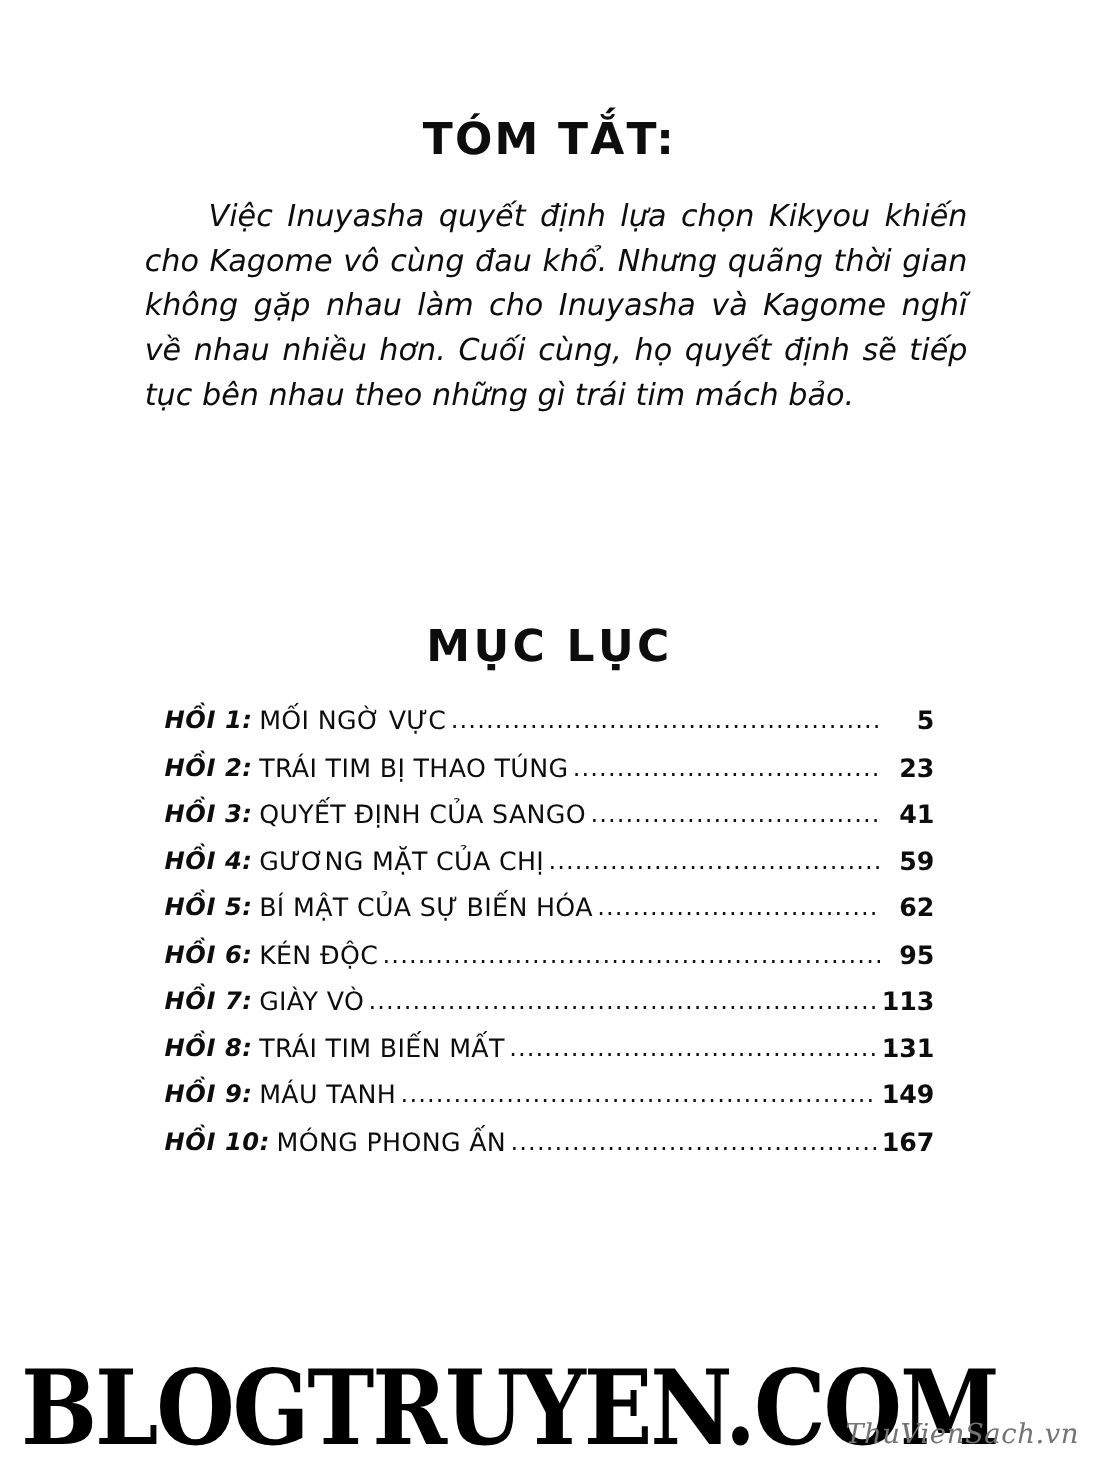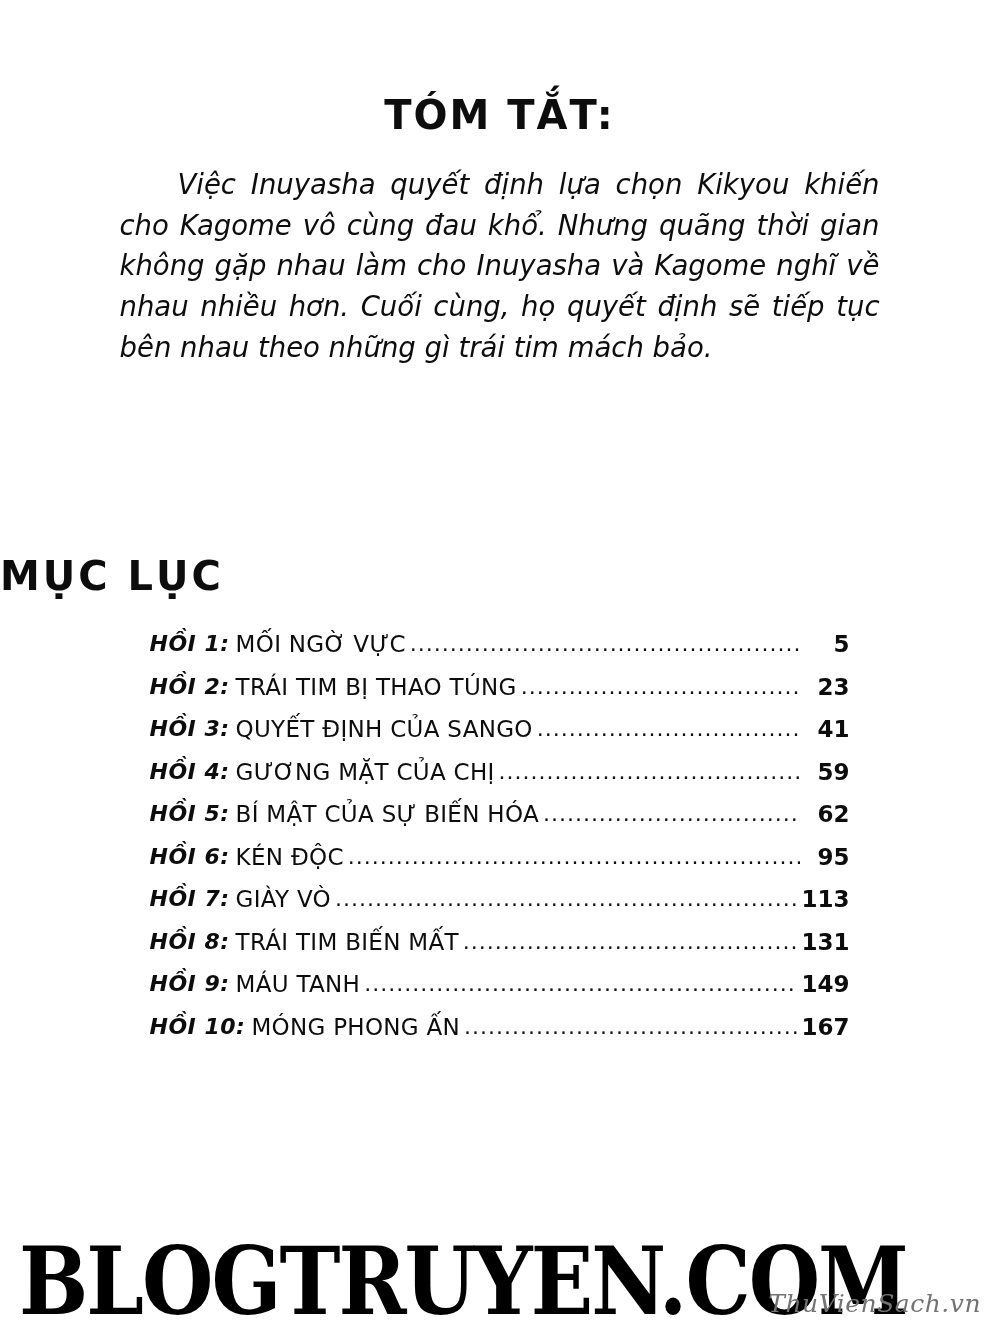--- a/index.html
+++ b/index.html
@@ -21,43 +21,43 @@
     inset: 0;
   }
 
   
   .summary-title {
     text-align: center;
     font-family: "DejaVu Sans", sans-serif;
     font-weight: bold;
     font-size: 40px;
     letter-spacing: 2px;
-    margin: 4px;
+    margin: 16px;
     padding-top: 88px;
     color: #0d0d0d;
   }
 
   .summary-body {
     margin: 26px auto 0 auto;
     width: 760px;
     font-family: "DejaVu Sans", sans-serif;
     font-size: 27.5px;
     line-height: 1.48;
     text-align: justify;
     color: #0d0d0d;
     font-style: italic;
   }
   .summary-body p {
-    margin: 0 0 6px 0;
+    margin: 0 0 6px 12px;
     text-indent: 58px;
   }
 
   
   .toc-title {
-    text-align: left;
+    text-align: center;
     font-weight: bold;
     font-size: 40px;
     letter-spacing: 3px;
     margin: 0;
     padding-top: 180px;
     color: #0d0d0d;
   }
 
   .toc-list {
     width: 700px;

